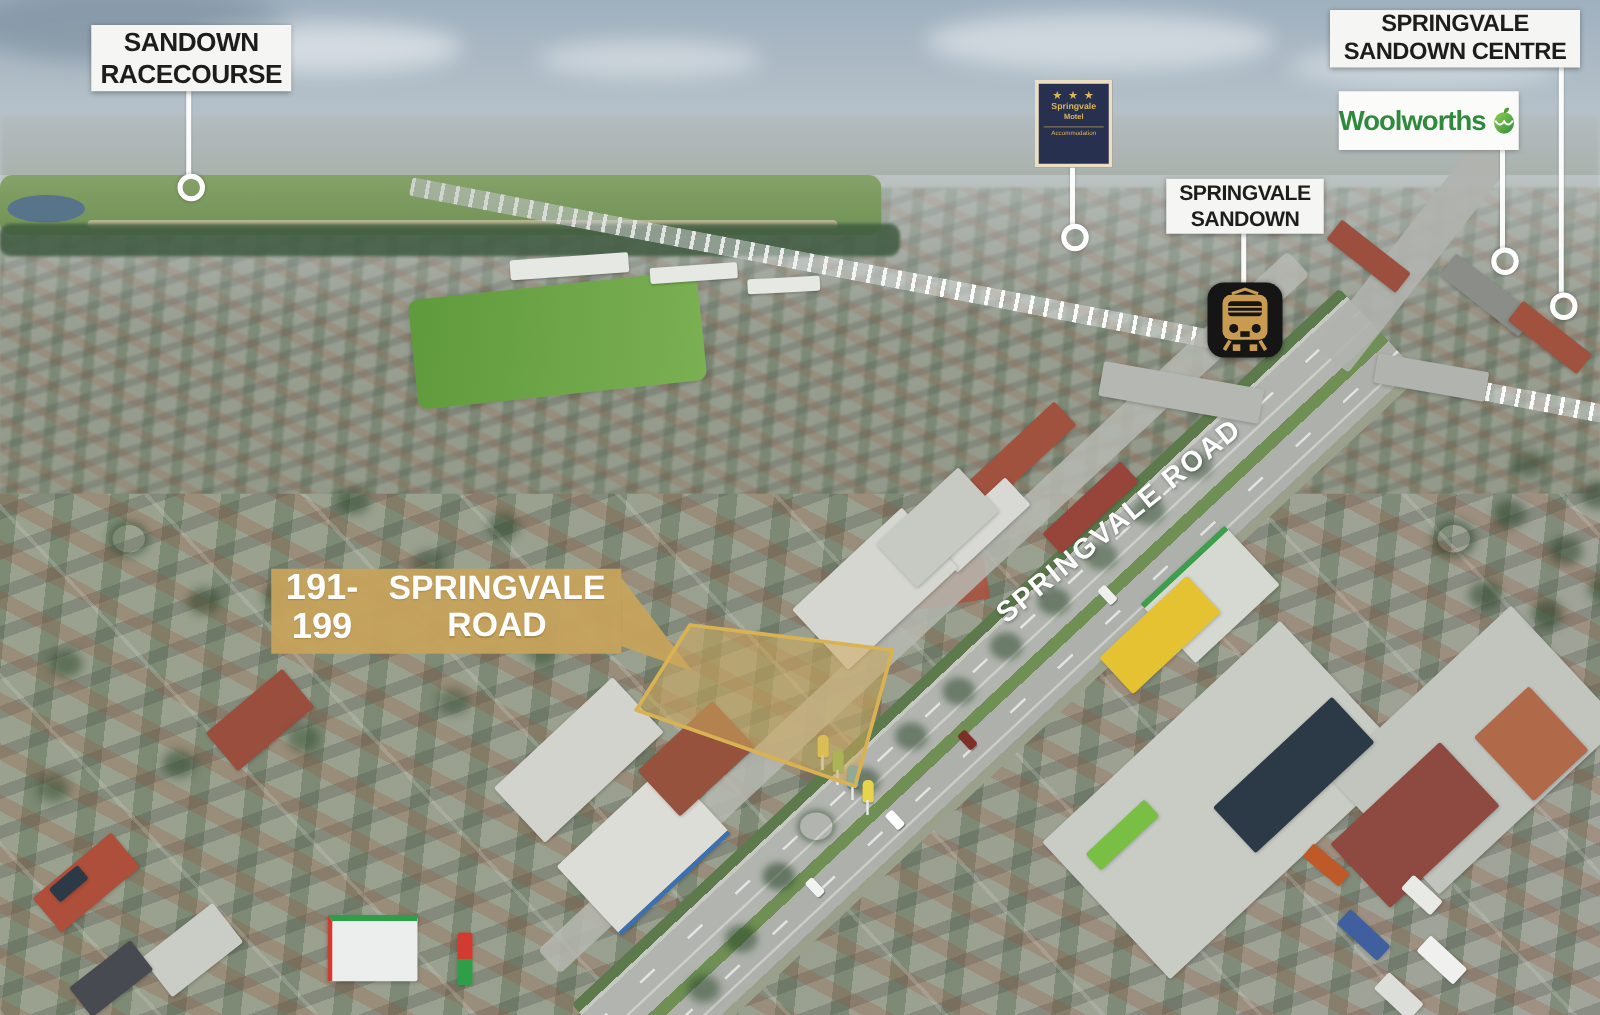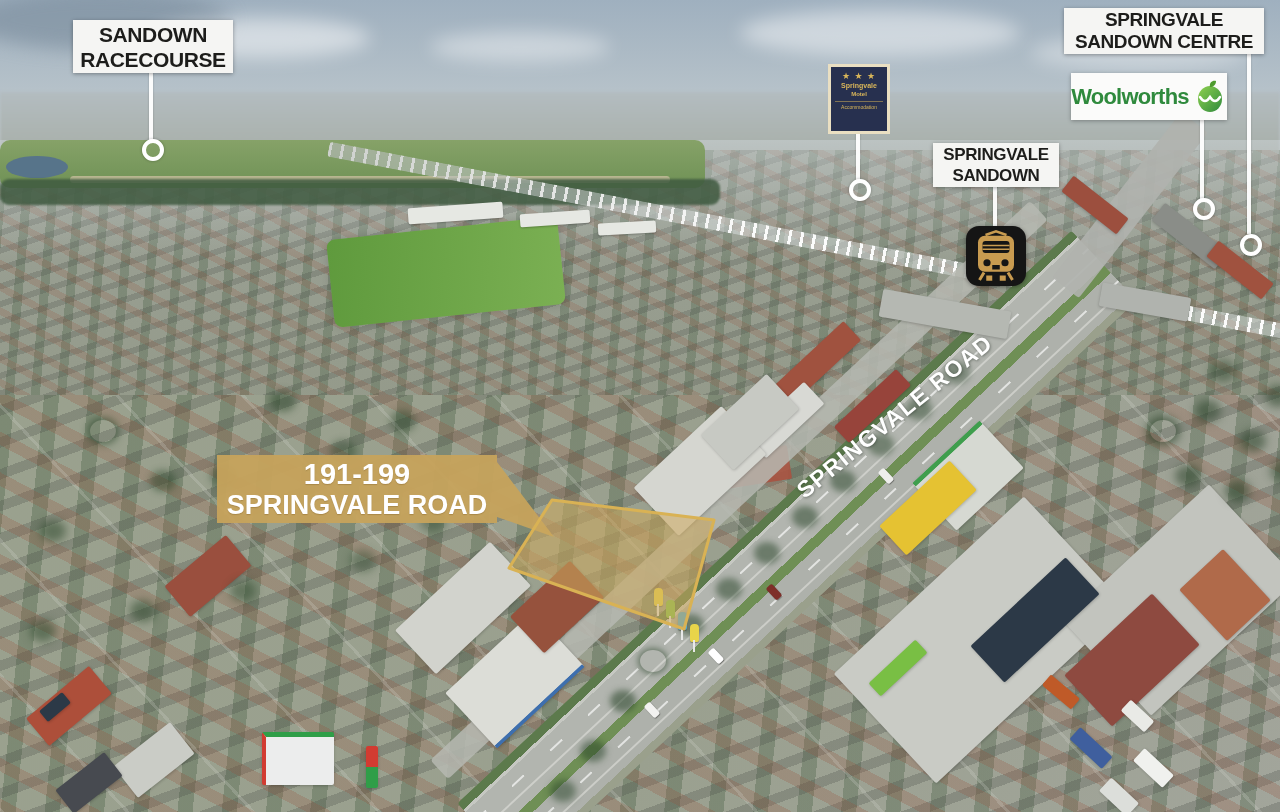--- a/index.html
+++ b/index.html
@@ -57,34 +57,34 @@
   .flag{width:9px;height:18px;border-radius:4px 4px 2px 2px;box-shadow:0 1px 1px rgba(0,0,0,.3);}
   .flag::after{content:"";position:absolute;left:3px;top:16px;width:2px;height:12px;background:#e8e8e8;}
   .car{width:8px;height:16px;border-radius:2px;transform:rotate(-43deg);box-shadow:0 1px 1px rgba(0,0,0,.4);}
   
   .plabel{background:#f5f5f3;color:#1d1d1b;font-weight:bold;text-align:center;
     letter-spacing:-0.4px;display:flex;flex-direction:column;justify-content:center;
     box-shadow:0 1px 4px rgba(0,0,0,.35);}
   .leader{width:4px;background:rgba(255,255,255,.95);box-shadow:0 0 2px rgba(0,0,0,.25);}
   .ring{width:14px;height:14px;border:4px solid #fff;border-radius:50%;box-shadow:0 0 3px rgba(0,0,0,.3);}
   .gold-label{left:217px;top:455px;width:280px;height:68px;background:rgba(198,163,92,.95);
-    color:#fff;font-weight:bold;text-align:center;display:flex;flex-direction:column;justify-content:center;
+    color:#fff;font-weight:bold;text-align:center;display:flex;flex-direction:row;justify-content:center;
     text-shadow:0 1px 1px rgba(90,60,10,.25);}
   .road-text{left:800px;top:480px;transform:rotate(-39deg);transform-origin:0 50%;
     color:#fff;font-weight:bold;font-size:23px;letter-spacing:1.5px;white-space:nowrap;
     text-shadow:0 1px 3px rgba(40,50,40,.55);}
   .station-icon{left:966px;top:226px;width:60px;height:60px;background:#151515;border-radius:13px;
     box-shadow:0 1px 4px rgba(0,0,0,.4);}
   .motel{left:828px;top:64px;width:62px;height:70px;background:#27304f;border:3px solid #eadfc2;
     box-sizing:border-box;text-align:center;color:#d9b65a;overflow:hidden;}
   .motel .stars{font-size:9px;letter-spacing:1px;line-height:12px;margin-top:3px;}
   .motel .t1{font-size:7px;font-weight:bold;line-height:8px;}
   .motel .t2{font-size:6px;font-weight:bold;line-height:8px;}
   .motel .t3{font-size:5px;line-height:10px;border-top:1px solid rgba(217,182,90,.5);margin:3px 4px 0;}
-  .woolies{left:1071px;top:73px;width:156px;height:47px;background:#fbfbfa;display:flex;align-items:center;
+  .woolies{left:1071px;top:73px;width:144px;height:47px;background:#fbfbfa;display:flex;align-items:center;
     justify-content:center;gap:4px;box-shadow:0 1px 4px rgba(0,0,0,.3);}
   .woolies .wtext{color:#2f8a3d;font-size:22px;font-weight:bold;letter-spacing:-0.8px;}
 </style>
 </head>
 <body>
 
 <div class="canvas">
 
   <div class="abs sky"></div>
   <div class="abs cloud" style="left:-30px;top:-10px;width:260px;height:60px;background:rgba(116,134,152,.55);"></div>

